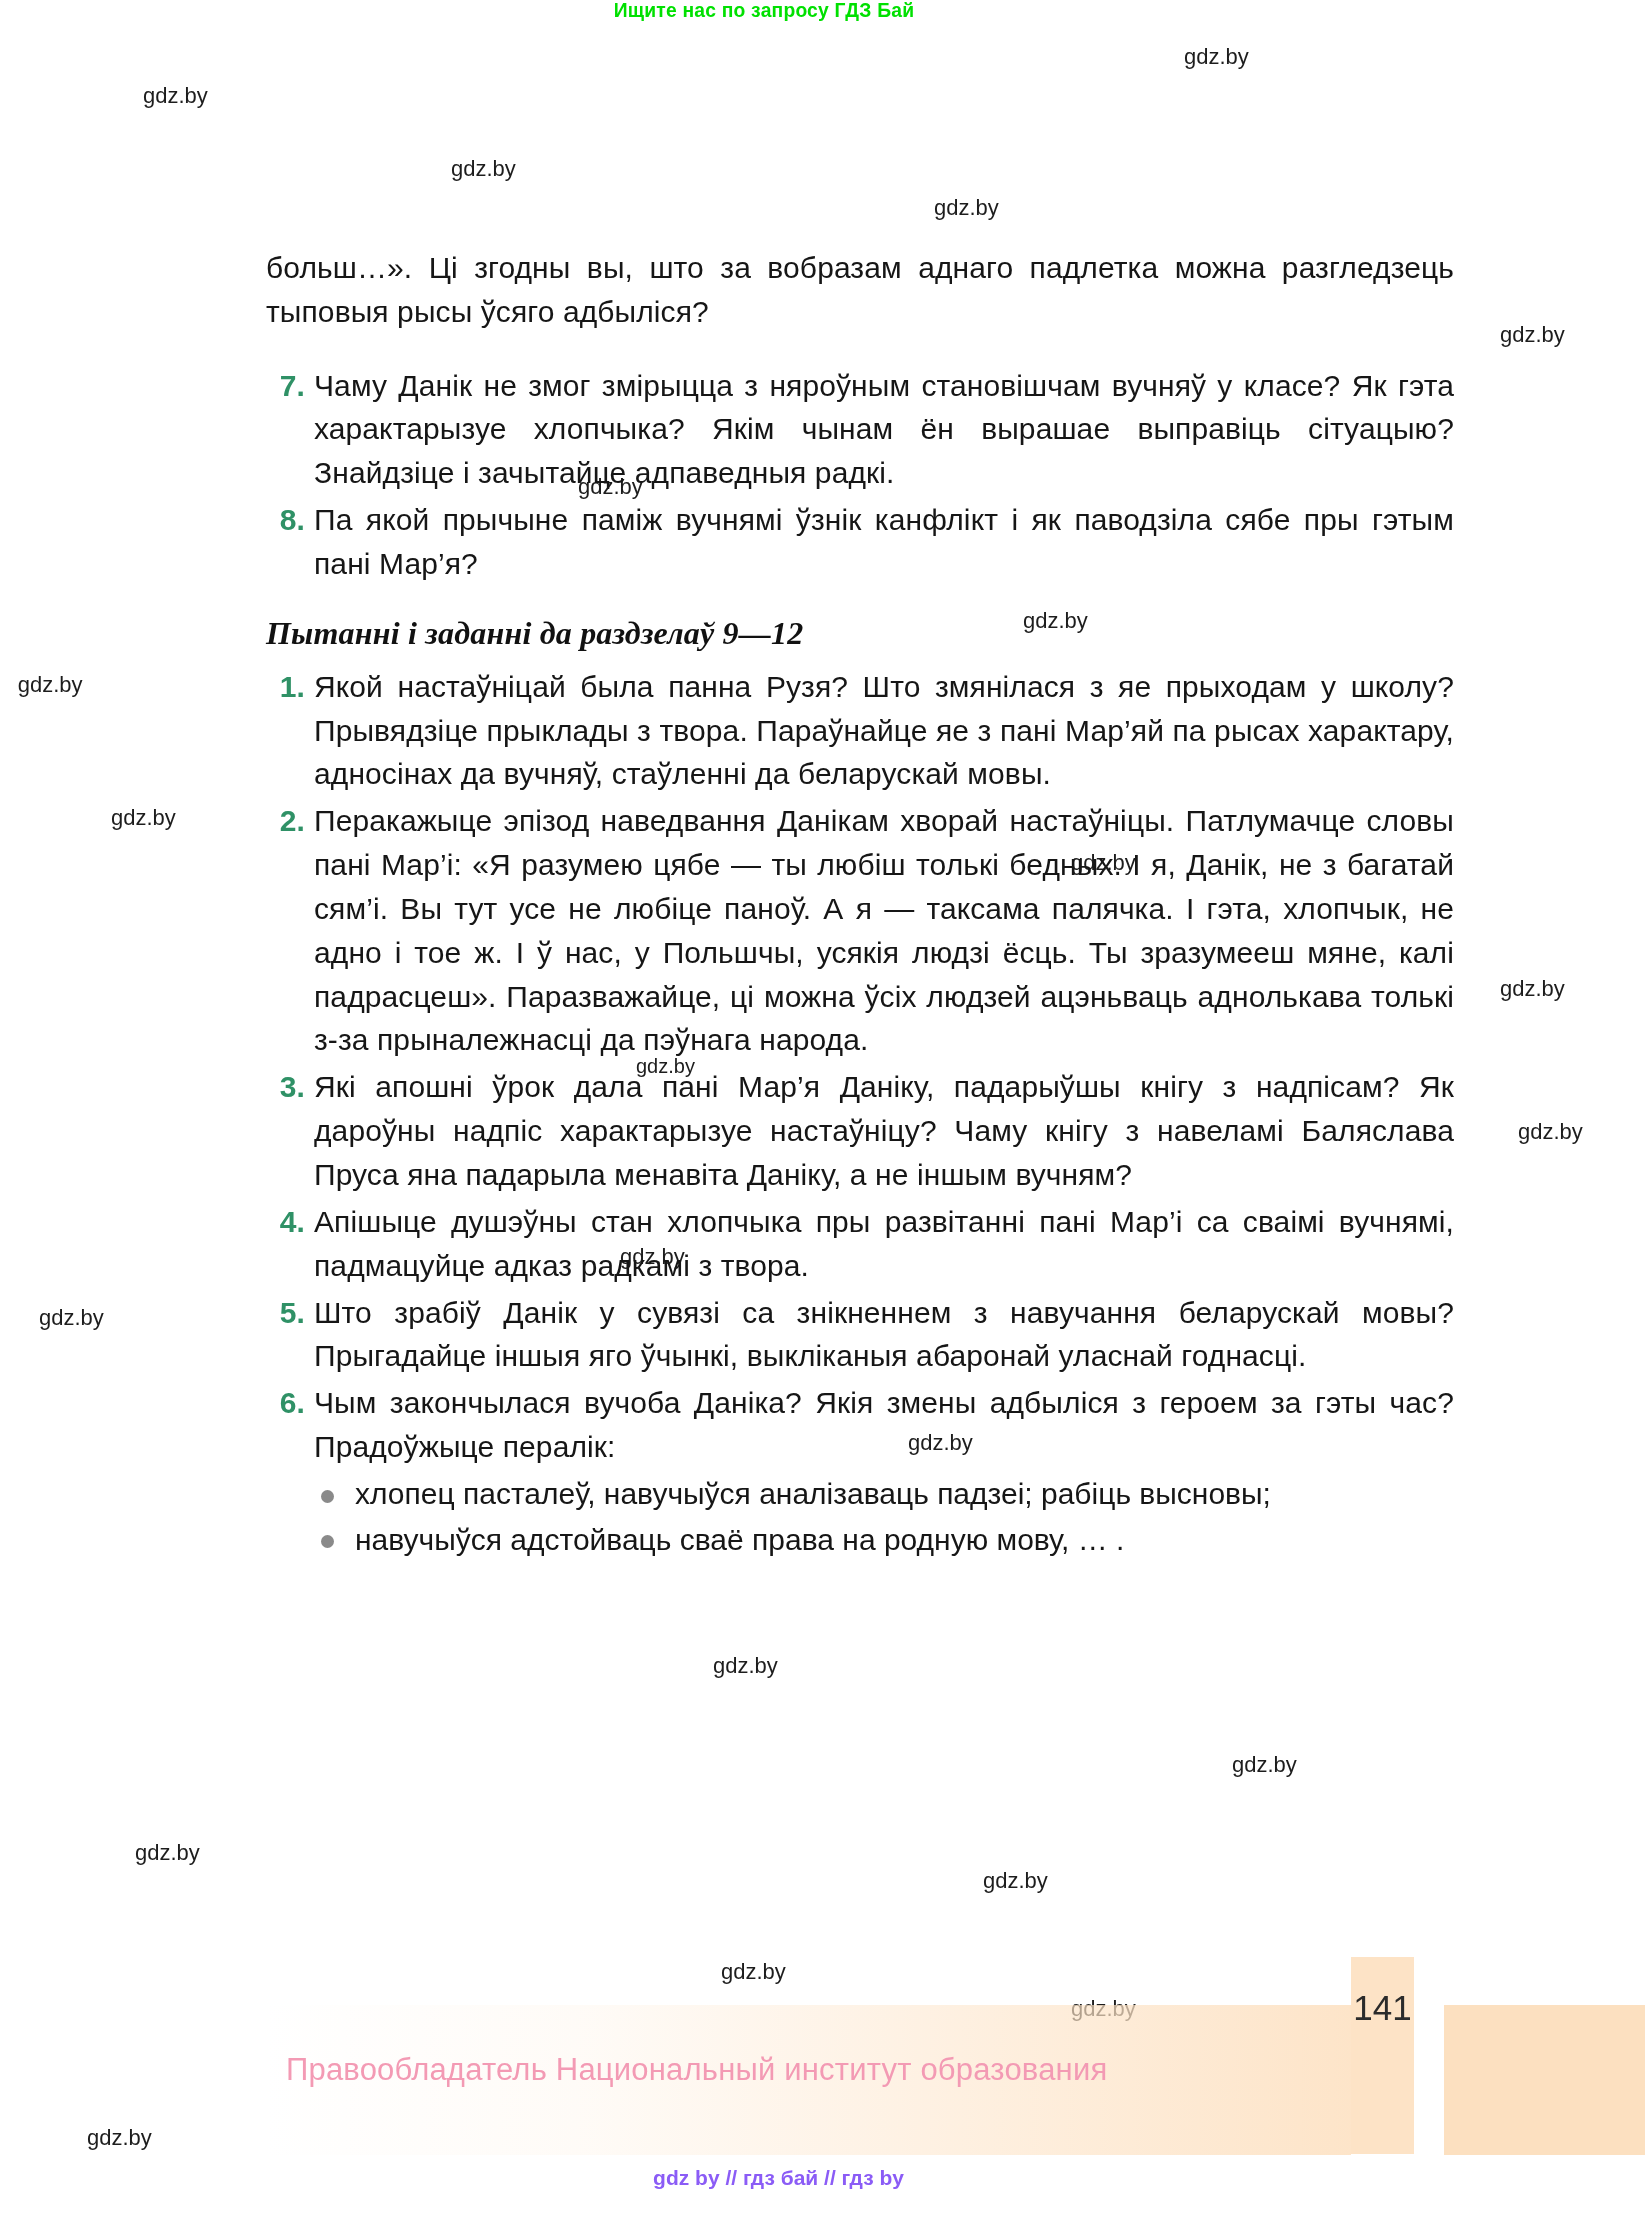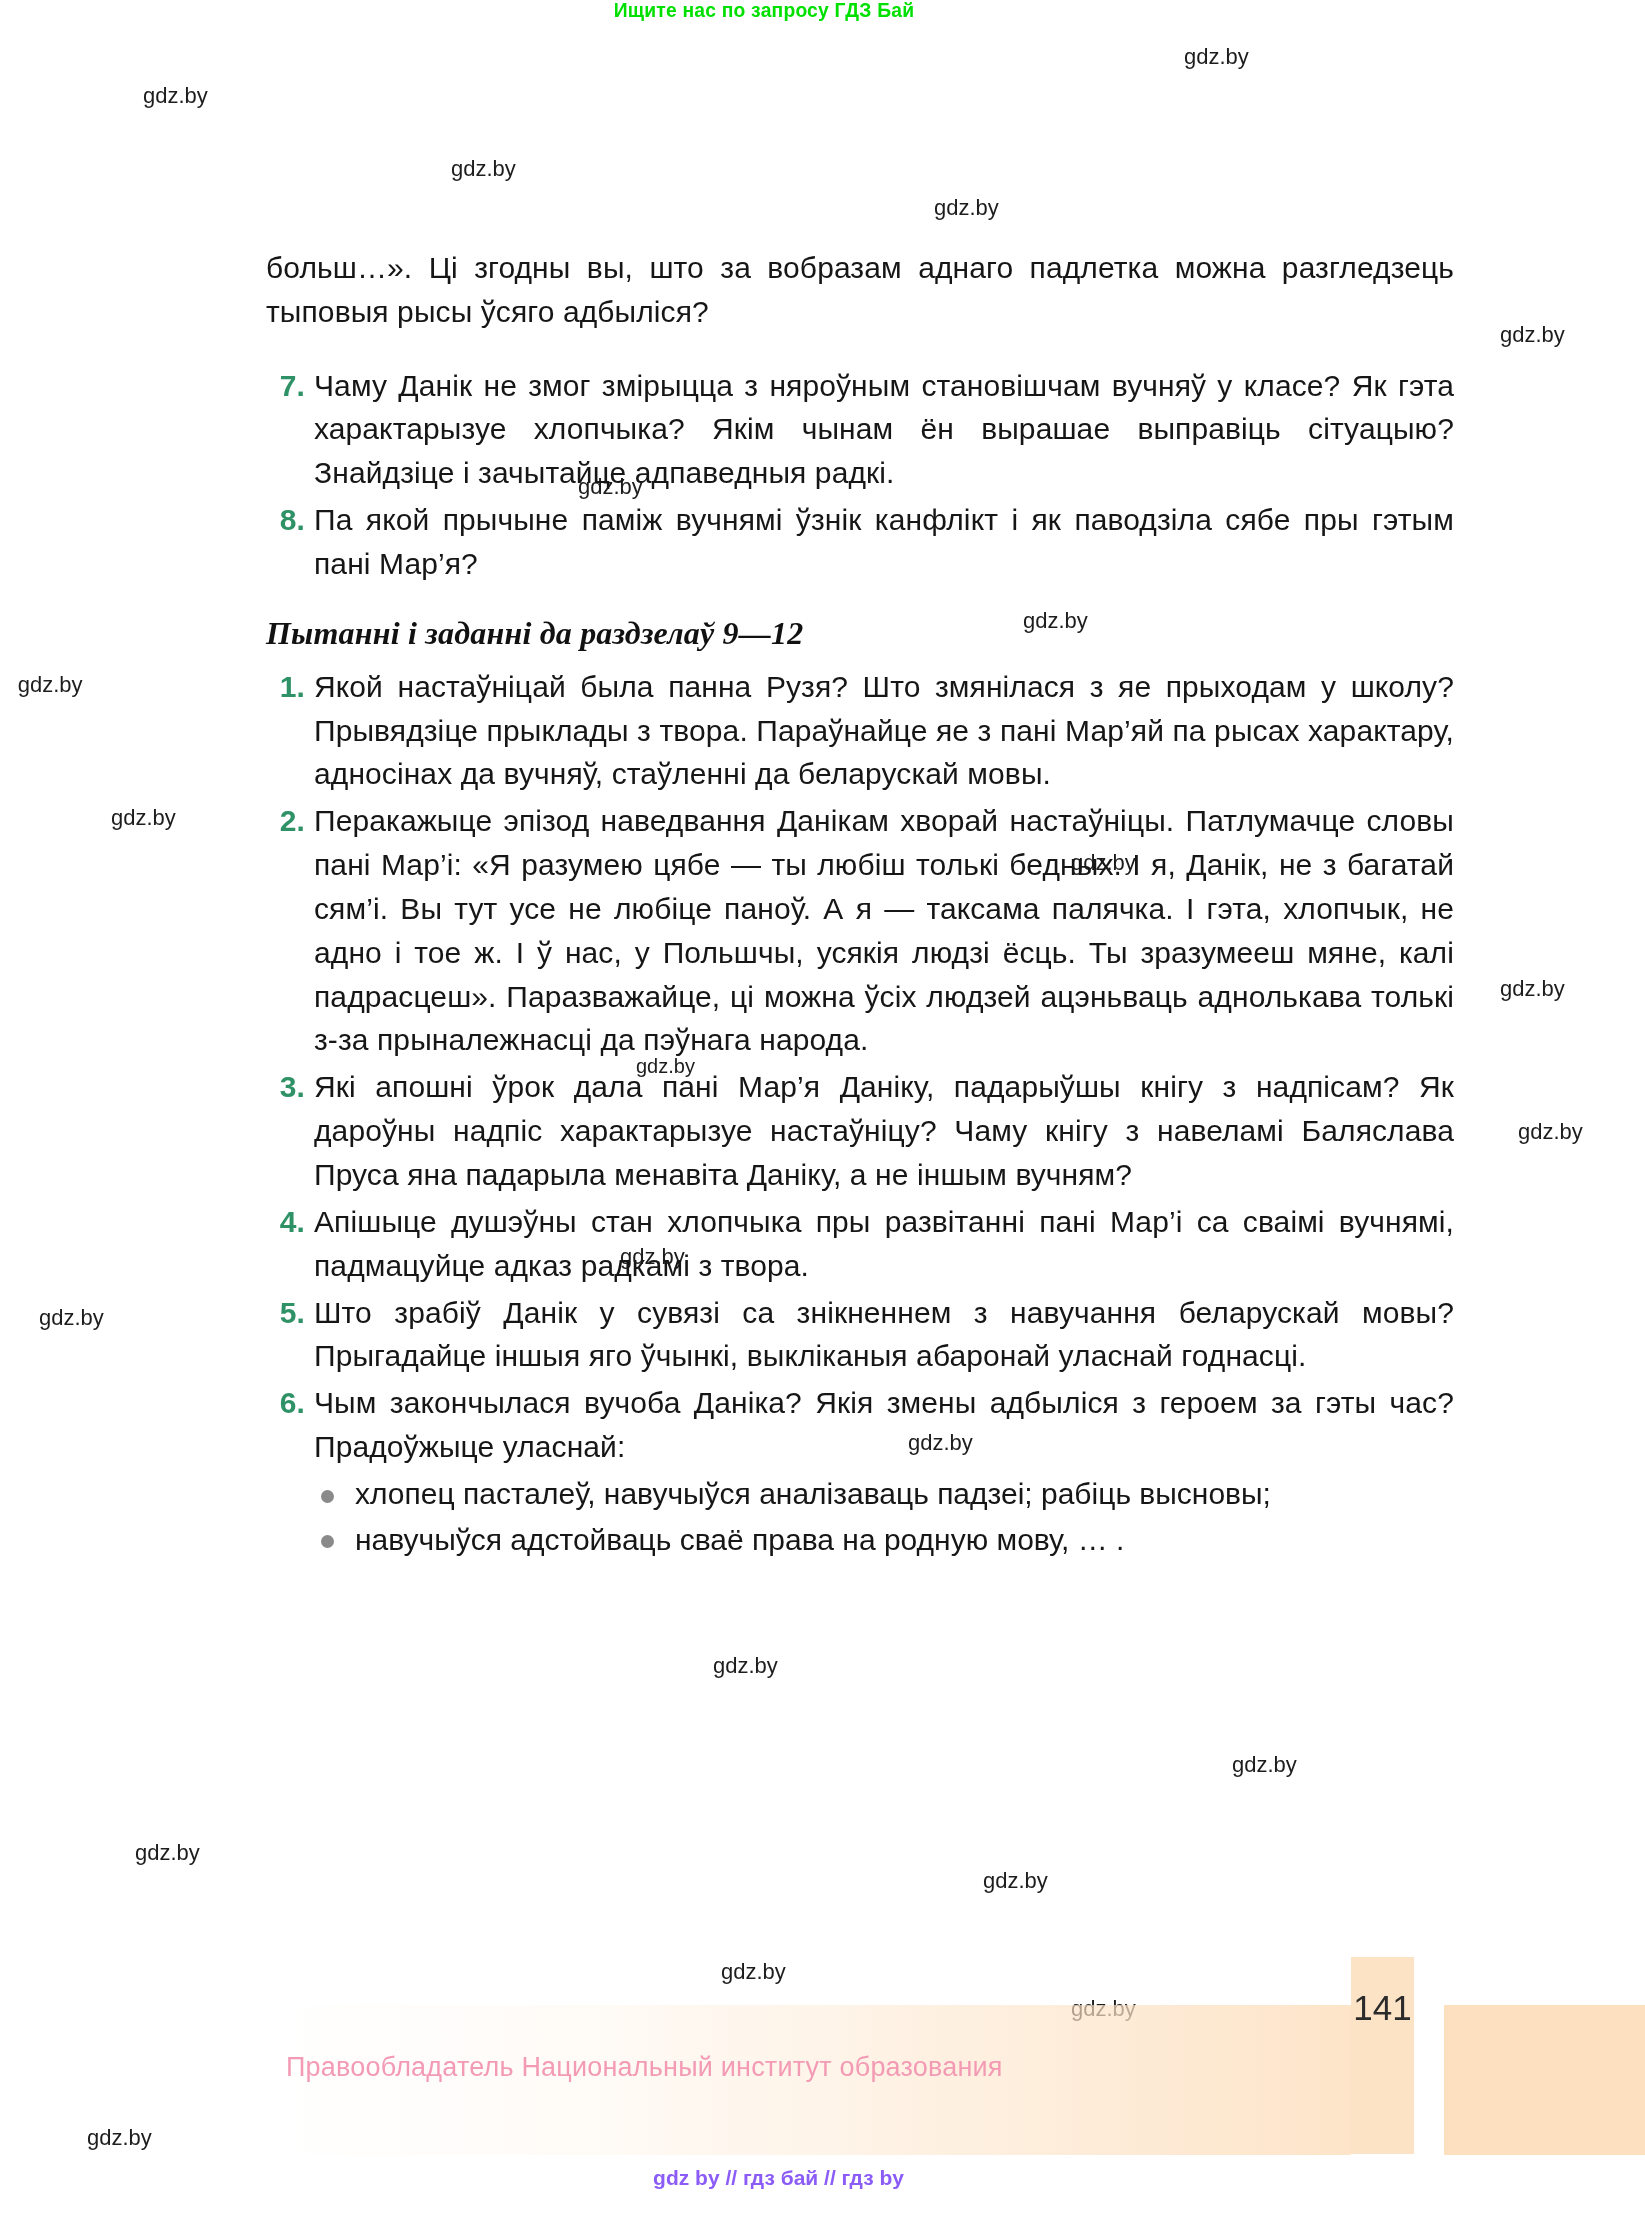--- a/index.html
+++ b/index.html
@@ -149,21 +149,21 @@
     text-align: center;
     font-family: Liberation Sans, sans-serif;
     font-size: 35px;
     color: #2b2b2b;
   }
 
   
   #copyright-wm {
     position: absolute;
     left: 286px; top: 2052px;
-    font-size: 27px;
+    font-size: 31px;
     color: #f39ab4;
     white-space: nowrap;
     font-family: "Liberation Sans", sans-serif;
     letter-spacing: 0.2px;
   }
 
   
   #footer {
     position: absolute;
     left: 0; top: 2166px;
@@ -243,21 +243,21 @@
         <li>
           <span class="num">4.</span>
           <span class="txt">Апішыце душэўны стан хлопчыка пры развітанні пані Мар’і са сваімі вучнямі, падмацуйце адказ радкамі з твора.</span>
         </li>
         <li>
           <span class="num">5.</span>
           <span class="txt">Што зрабіў Данік у сувязі са знікненнем з навучання беларускай мовы? Прыгадайце іншыя яго ўчынкі, выкліканыя абаронай уласнай годнасці.</span>
         </li>
         <li>
           <span class="num">6.</span>
-          <span class="txt">Чым закончылася вучоба Даніка? Якія змены адбыліся з героем за гэты час? Прадоўжыце уласнай:</span>
+          <span class="txt">Чым закончылася вучоба Даніка? Якія змены адбыліся з героем за гэты час? Прадоўжыце пералік:</span>
         </li>
       </ol>
 
     <ul class="bullets" id="bullet-list">
         <li>хлопец пасталеў, навучыўся аналізаваць падзеі; рабіць высновы;</li>
         <li>навучыўся адстойваць сваё права на родную мову, … .</li>
       </ul>
 
   </div>
 

